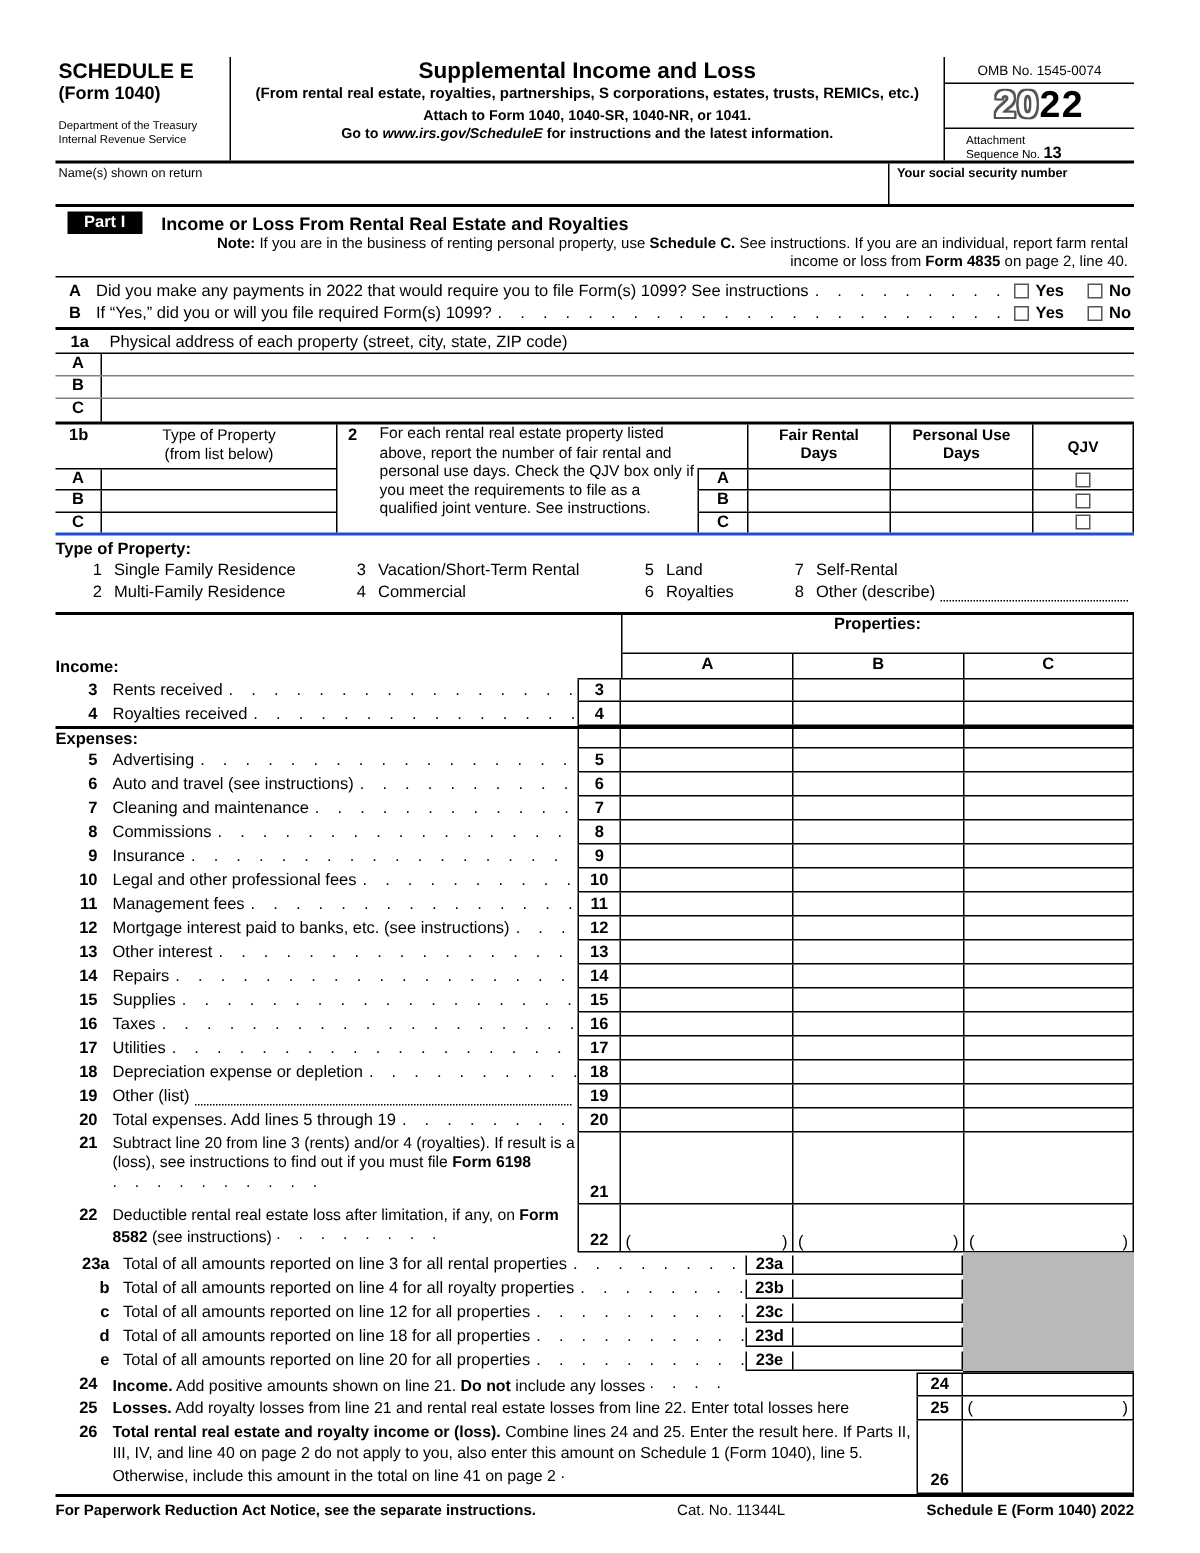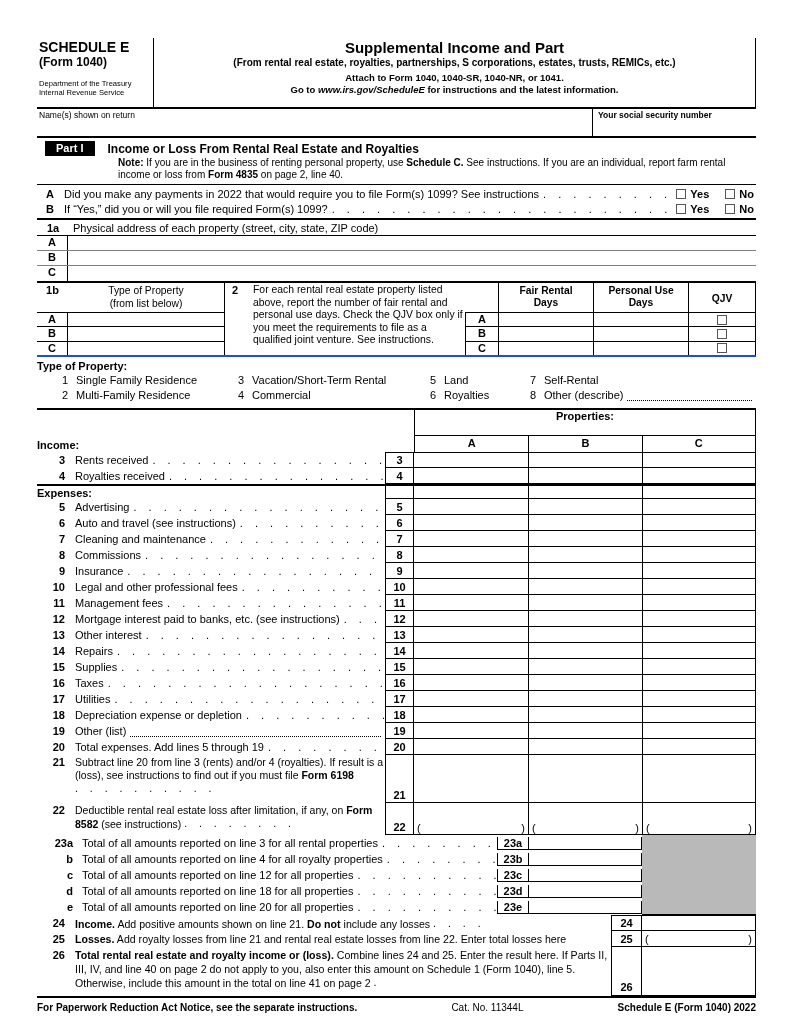--- a/index.html
+++ b/index.html
@@ -36,21 +36,21 @@
   
   .name-row { display:flex; border-bottom:2px solid #000; height:29px; }
   .name-left { flex:1; font-size:8.5px; padding:1px 2px; }
   .name-right { width:164px; border-left:1px solid #000; font-size:8.5px; font-weight:bold; padding:1px 5px; }
 
   
   .part-row { display:flex; align-items:center; padding:3px 0 0 8px; }
   .part-badge { background:#000; color:#fff; font-weight:bold; font-size:11px;
                 padding:1px 11px 2px; margin-right:13px; }
   .part-heading { font-weight:bold; font-size:12px; }
-  .note-wrap { border-bottom:1px solid #000; padding:1px 4px 3px 81px; font-size:10px; line-height:12px; }
+  .note-wrap { border-bottom:1px solid #000; padding:1px 4px 3px 81px; font-size:10px; line-height:12px;text-align:right; }
 
   
   .questions { border-bottom:2px solid #000; padding:1px 0 2px; }
   .q-row { display:flex; align-items:center; height:15px; }
   .q-letter { width:27px; padding-left:9px; font-weight:bold; flex:none; }
   .q-text { flex:none; white-space:nowrap; }
   .dots { overflow:hidden; white-space:nowrap; letter-spacing:4.5px; }
   .dots-flex { flex:1 1 0; min-width:0; padding:0 4px; }
   .q-checks { flex:none; display:flex; align-items:center; gap:4px; font-weight:bold; padding-right:2px; }
   .checkbox { display:inline-block; width:10px; height:10px; border:1px solid #555; background:#fff; flex:none; }
@@ -168,24 +168,34 @@
 <div class="page">
 
   <div class="hdr">
     <div class="hdr-left">
       <div class="sched">SCHEDULE E</div>
       <div class="form1040">(Form 1040)</div>
       <div class="dept">Department of the Treasury</div>
       <div class="dept">Internal Revenue Service</div>
     </div>
     <div class="hdr-center">
-      <div class="title">Supplemental Income and Part</div>
+      <div class="title">Supplemental Income and Loss</div>
       <div class="subtitle">(From rental real estate, royalties, partnerships, S corporations, estates, trusts, REMICs, etc.)</div>
       <div class="attach">Attach to Form 1040, 1040-SR, 1040-NR, or 1041.</div>
       <div class="goto"><span>Go to </span><span class="url">www.irs.gov/ScheduleE</span><span> for instructions and the latest information.</span></div>
+    </div>
+    <div class="hdr-right">
+      <div class="omb">OMB No. 1545-0074</div>
+      <div class="yearbox">
+        <span class="year"><span class="yr-outline">20</span><span>22</span></span>
+      </div>
+      <div class="attachseq">
+        <div>Attachment</div>
+        <div><span>Sequence No. </span><span class="seq-no">13</span></div>
+      </div>
     </div>
   </div>
 
   <div class="name-row">
     <div class="name-left"><span>Name(s) shown on return</span></div>
     <div class="name-right"><span>Your social security number</span></div>
   </div>
 
   <div class="part-row">
     <span class="part-badge">Part I</span>

